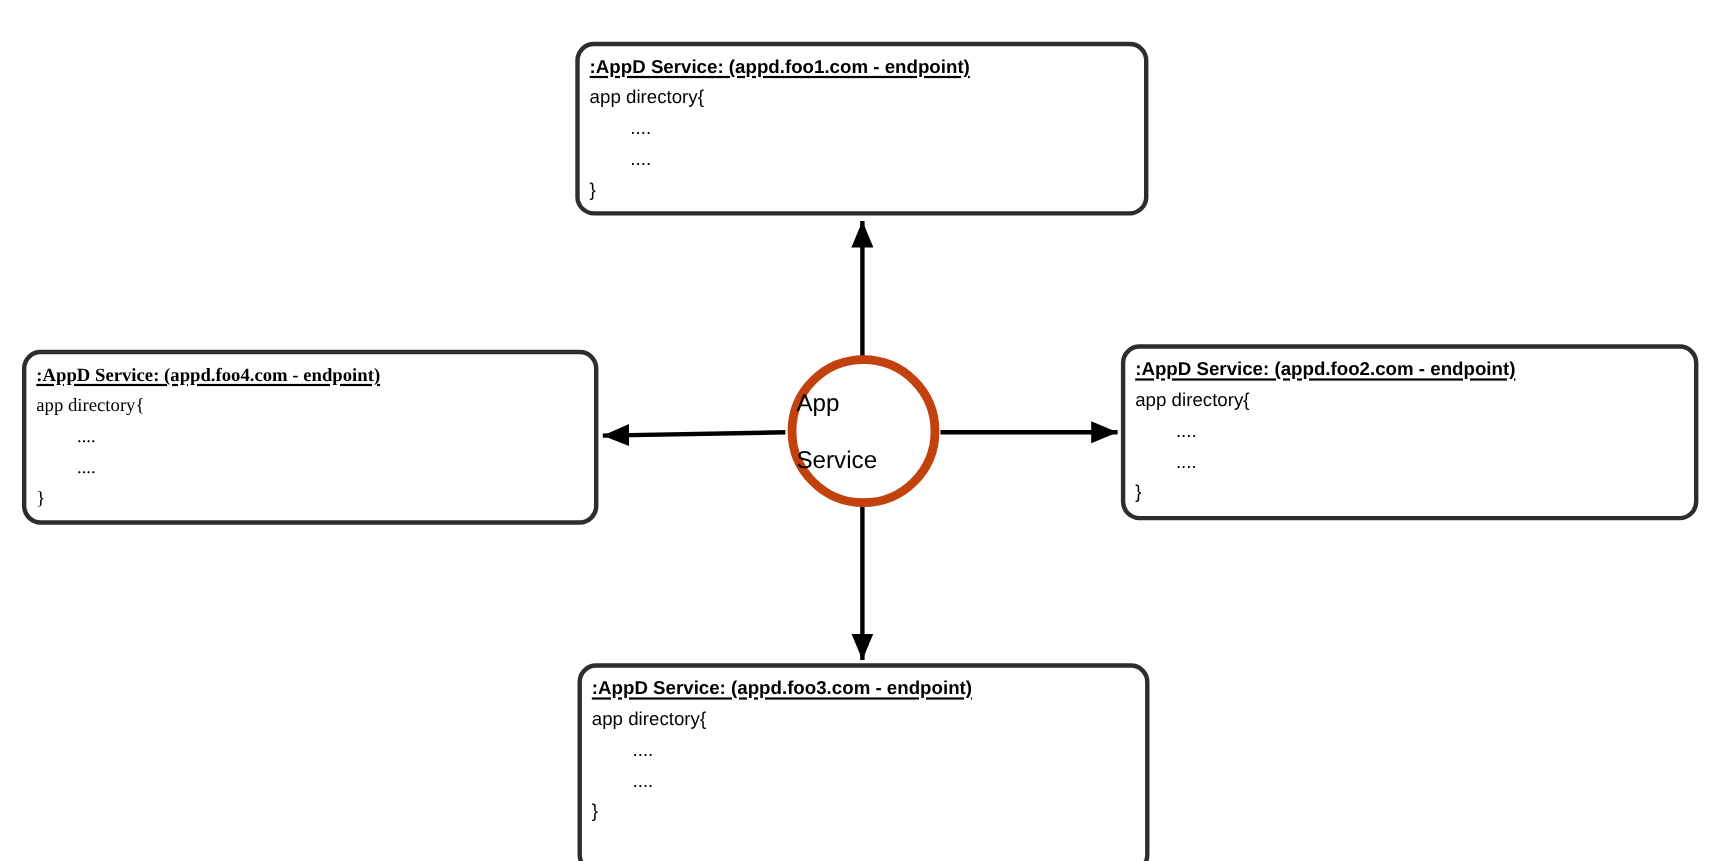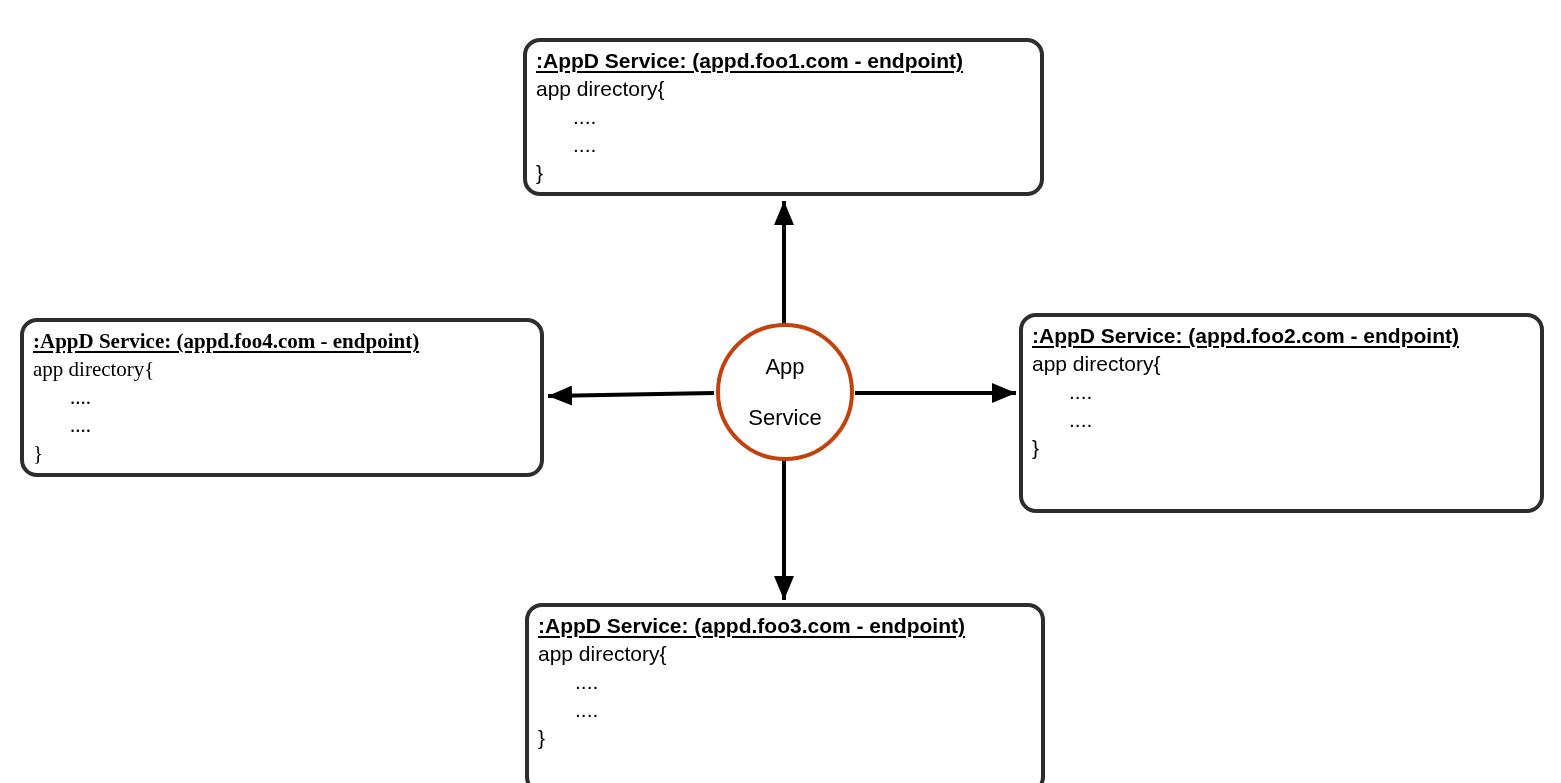--- a/index.html
+++ b/index.html
@@ -23,50 +23,50 @@
     width: 1561px;
     height: 783px;
   }
   .node {
     position: absolute;
     box-sizing: border-box;
     background: #ffffff;
     border: 4px solid #2d2d2d;
     border-radius: 17px;
     padding: 5px 9px 5px 9px;
-    font-size: 21px;
+    font-size: 17px;
     line-height: 28px;
     white-space: nowrap;
     overflow: hidden;
   }
   .node-title {
     font-weight: bold;
     text-decoration: underline;
     text-decoration-thickness: 2px;
     text-underline-offset: 3px;
   }
   .node-line { }
   .node-line.indent { padding-left: 37px; }
   .node-top    { left: 523px; top: 38px;  width: 521px; height: 158px; }
-  .node-right  { left: 1019px; top: 313px; width: 525px; height: 200px; }
+  .node-right  { left: 1019px; top: 313px; width: 525px; height: 160px; }
   .node-bottom { left: 525px; top: 603px; width: 520px; height: 191px; }
   .node-left   { left: 20px;  top: 318px; width: 524px; height: 159px; font-family: Liberation Serif, serif; }
   .hub {
     position: absolute;
     left: 716px;
     top: 323px;
     width: 138px;
     height: 138px;
     box-sizing: border-box;
     background: #ffffff;
-    border: 4px solid #c2410c;
+    border: 8px solid #c2410c;
     border-radius: 50%;
     display: flex;
     flex-direction: column;
-    align-items: center;
+    align-items: flex-start;
     justify-content: center;
     font-size: 22px;
     line-height: 27px;
     text-align: center;
     gap: 24px;
   }
 </style>
 </head>
 <body>
 

